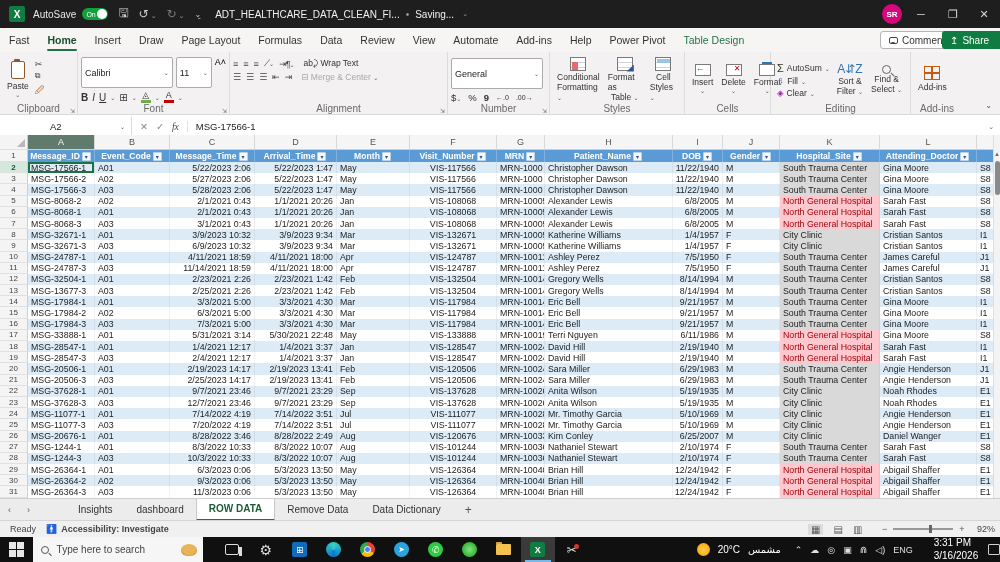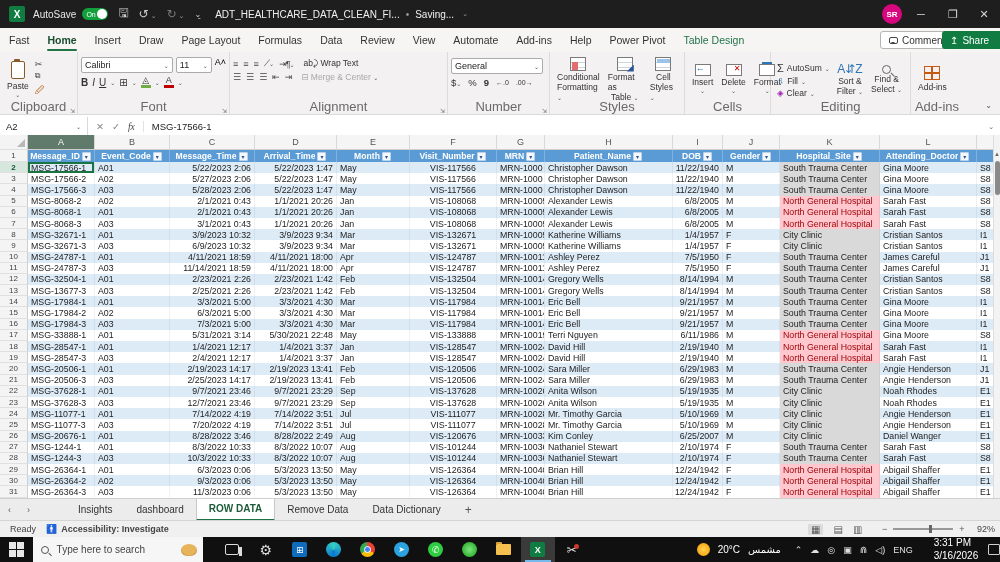--- a/index.html
+++ b/index.html
@@ -31,29 +31,29 @@
   .mtab.active::after { content:""; position:absolute; left:9px; right:9px; bottom:1px; height:2.5px; background:#217346; border-radius:2px; }
   .mtab.green { color:#217346; }
   .comments-btn { position:absolute; left:880px; top:3px; height:18px; padding:0 8px; border:1px solid #b5b5b5; border-radius:3px; background:#fff; display:flex; align-items:center; gap:4px; font-size:10px; color:#333; }
   .bubble { width:9px; height:7px; border:1.2px solid #444; border-radius:2px; position:relative; }
   .bubble::after { content:""; position:absolute; left:1px; bottom:-3px; border:2px solid transparent; border-top-color:#444; }
   .share-btn { position:absolute; left:942px; top:3px; height:18px; padding:0 8px; border-radius:3px; background:#107c41; color:#fff; display:flex; align-items:center; gap:4px; font-size:10px; }
 
   
   .ribbon { position:absolute; left:0; top:52px; width:1000px; height:63px; background:#f3f1f1; border-bottom:1px solid #d9d9d9; display:flex; }
   .rgroup { position:relative; height:63px; border-right:1px solid #dcdcdc; padding:3px 3px 12px 3px; }
-  .glabel { position:absolute; bottom:1px; left:0; right:0; text-align:center; font-size:13px; color:#6a6a6a; }
+  .glabel { position:absolute; bottom:1px; left:0; right:0; text-align:center; font-size:10px; color:#6a6a6a; }
   .launcher { position:absolute; bottom:1px; right:2px; font-size:6px; color:#7a7a7a; }
   .big-btn { display:flex; flex-direction:column; align-items:center; justify-content:center; font-size:8.5px; color:#333; padding:0 4px; height:48px; }
   .chev { font-size:6px; color:#555; }
   .clip-icon { width:14px; height:18px; border:1.5px solid #8a5a2a; border-radius:2px; position:relative; background:#fff; margin-bottom:2px; }
   .clip-icon::before { content:""; position:absolute; left:2px; top:-3px; width:6px; height:3px; background:#8a5a2a; border-radius:1px; }
   .small-col { display:flex; flex-direction:column; gap:2px; margin-left:2px; justify-content:center; height:48px; font-size:9px; color:#444; }
   .font-grid { display:flex; flex-direction:column; gap:3px; padding-top:2px; }
-  .combo { background:#fff; border:1px solid #ababab; border-radius:2px; font-size:9px; color:#222; display:flex; align-items:center; justify-content:space-between; padding:0 3px; height:16px; }
+  .combo { background:#fff; border:1px solid #ababab; border-radius:2px; font-size:9px; color:#222; display:flex; align-items:center; justify-content:space-between; padding:0 3px; height:31px; }
   .font-row2 { display:flex; align-items:center; gap:4px; font-size:10px; color:#333; }
   .fmt-b { font-weight:bold; } .fmt-i { font-style:italic; } .fmt-u { text-decoration:underline; }
   .color-bar { display:inline-block; width:10px; border-bottom:3px solid #70ad47; font-size:9px; line-height:9px; text-align:center; }
   .color-bar.red { border-bottom-color:#c00000; }
   .align-grid { display:flex; flex-direction:column; gap:3px; padding-top:3px; font-size:8.5px; color:#333; }
   .align-r { display:flex; align-items:center; gap:6px; }
   .al { font-size:9px; letter-spacing:-1px; color:#444; }
   .gray { color:#a8a8a8; }
   .num-grid { display:flex; flex-direction:column; gap:3px; padding-top:3px; }
   .num-r2 { display:flex; align-items:center; gap:7px; font-size:9.5px; color:#333; }
@@ -72,21 +72,21 @@
   .sigma { font-size:11px; } .fillic { color:#2e75b6; } .clearic { color:#a026b2; }
   .sortic { color:#2e75b6; font-size:12px; } 
   .mag2 { width:9px; height:9px; border:1.4px solid #666; border-radius:50%; position:relative; display:inline-block; }
   .mag2::after { content:""; position:absolute; width:5px; height:1.4px; background:#666; transform:rotate(45deg); left:7px; top:8px; }
   .addins-ic { width:16px; height:14px; border:1.6px solid #c55a11; position:relative; margin-bottom:2px; }
   .addins-ic::before { content:""; position:absolute; left:6px; top:0; bottom:0; width:1.6px; background:#c55a11; }
   .addins-ic::after { content:""; position:absolute; left:0; right:0; top:5px; height:1.6px; background:#c55a11; }
   .ribbon-collapse { position:absolute; right:8px; bottom:4px; font-size:8px; color:#555; }
 
   
-  .fbar { position:absolute; left:0; top:115px; width:1000px; height:24px; background:#fff; border-bottom:1px solid #d0d0d0; display:flex; align-items:center; font-size:9.5px; color:#222; }
+  .fbar { position:absolute; left:0; top:115px; width:1000px; height:24px; background:#fff; border-bottom:1px solid #d0d0d0; display:flex; align-items:center; font-size:9.5px; color:#222;padding-left:44px; }
   .namebox { width:88px; height:20px; border-right:1px solid #d9d9d9; display:flex; align-items:center; justify-content:space-between; padding:0 6px; }
   .fx-btns { display:flex; align-items:center; gap:8px; padding:0 8px; color:#8a8a8a; border-right:1px solid #e2e2e2; }
   .fx { font-style:italic; font-family:"Liberation Serif",serif; color:#444; }
   .fvalue { padding-left:8px; }
   .fbar-exp { position:absolute; right:6px; font-size:7px; color:#666; }
 
   
   .sheet { position:absolute; left:0; top:135px; width:1000px; height:363px; background:#fff; overflow:hidden; }
   .collet-row { display:flex; height:15px; background:#f5f5f5; border-bottom:1px solid #cfcfcf; font-size:9px; color:#555; }
   .collet { border-right:1px solid #d9d9d9; display:flex; align-items:center; justify-content:center; }

